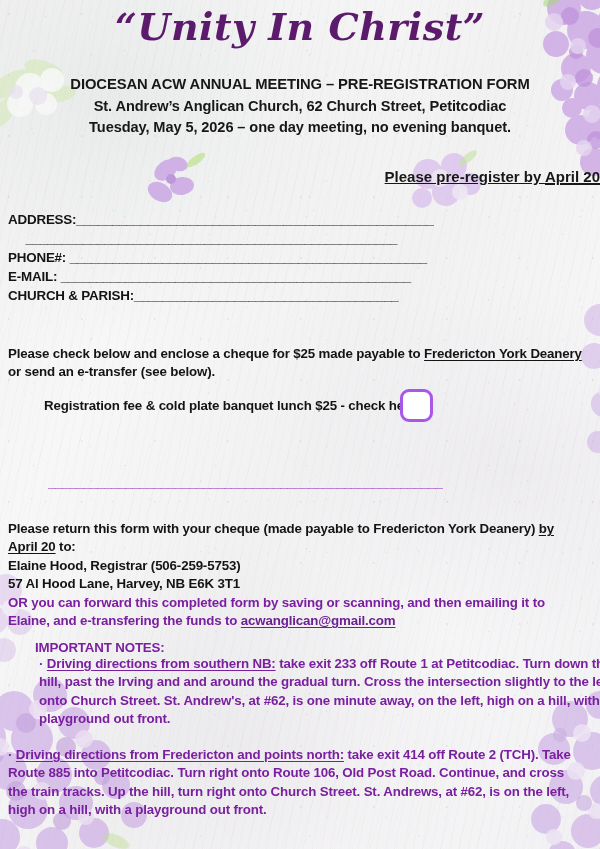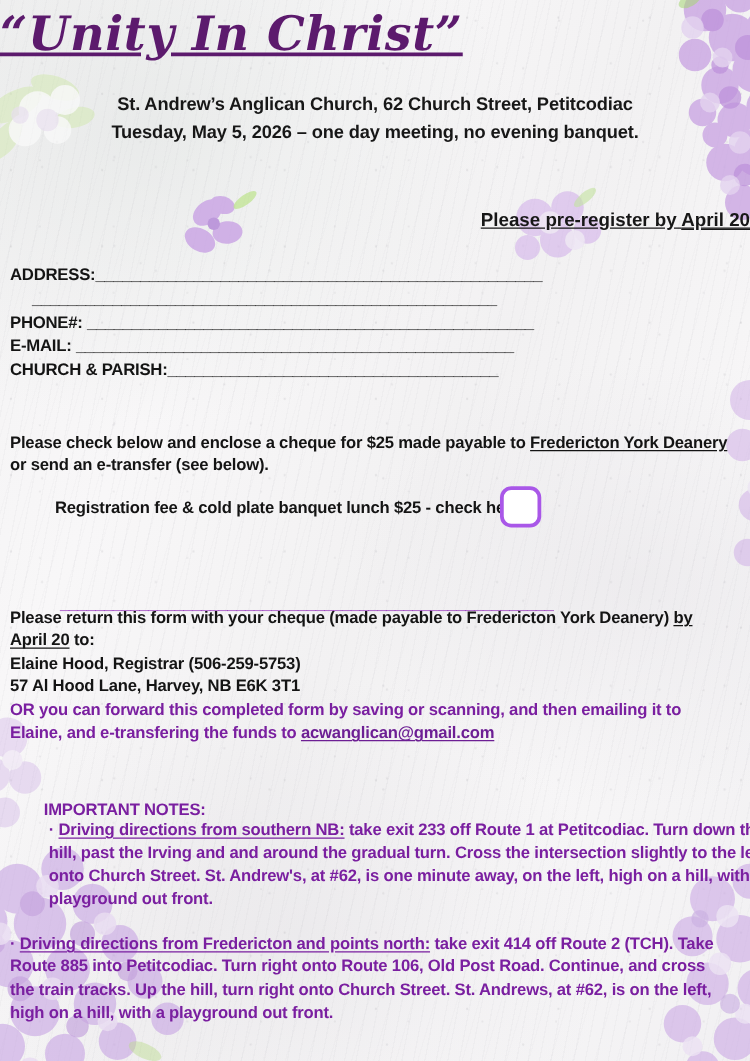--- a/index.html
+++ b/index.html
@@ -67,29 +67,28 @@
     position: absolute;
     inset: 0;
     z-index: 3;
   }
 
   .title {
     position: absolute;
     top: 6px;
     left: 0;
     width: 600px;
-    text-align: left;
+    text-align: center;
     font-family: "DejaVu Serif", serif;
     font-style: italic;
     font-weight: bold;
     font-size: 38px;
     letter-spacing: 0.5px;
     color: #5c1a6d;
     line-height: 1.08;
-    text-decoration: underline;
   }
 
   .header-block {
     position: absolute;
     top: 74px;
     left: 0;
     width: 600px;
     text-align: center;
     color: #171717;
     font-weight: bold;
@@ -143,21 +142,21 @@
   .p-allergy-line {
     position: absolute;
     top: 475px;
     left: 48px;
     color: #8b1fb5;
     font-weight: bold;
     font-size: 13.4px;
     letter-spacing: -0.4px;
     white-space: pre;
   }
-  .p-return   { top: 485px; }
+  .p-return   { top: 520px; }
   .p-notes-h  { top: 639px; padding-left: 27px; }
   .p-dir1     { top: 655px; margin-left: 31px; }
   .p-dir2     { top: 746px; }
 
   .checkbox {
     position: absolute;
     top: 389px;
     left: 400px;
     width: 33px;
     height: 33px;
@@ -391,20 +390,21 @@
         <circle cx="30" cy="48" r="8" fill="#e7d7f2"></circle>
       </g>
     </svg>
   </div>
 
   <div id="content">
 
     <div class="title">“Unity In Christ”</div>
 
     <div class="header-block">
+      <div class="hl1">DIOCESAN ACW ANNUAL MEETING – PRE-REGISTRATION FORM</div>
       <div>St. Andrew’s Anglican Church, 62 Church Street, Petitcodiac</div>
       <div>Tuesday, May 5, 2026 – one day meeting, no evening banquet.</div>
     </div>
 
     <div class="preregister">
       <span>Please pre-register by </span><u class="uline">April 20</u>
     </div>
 
     <div class="fields">
       <div class="row"><span>ADDRESS:</span><span class="dashes">__________________________________________________</span></div>

